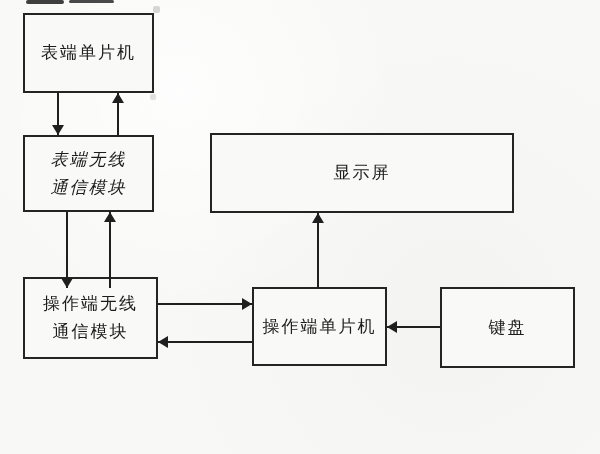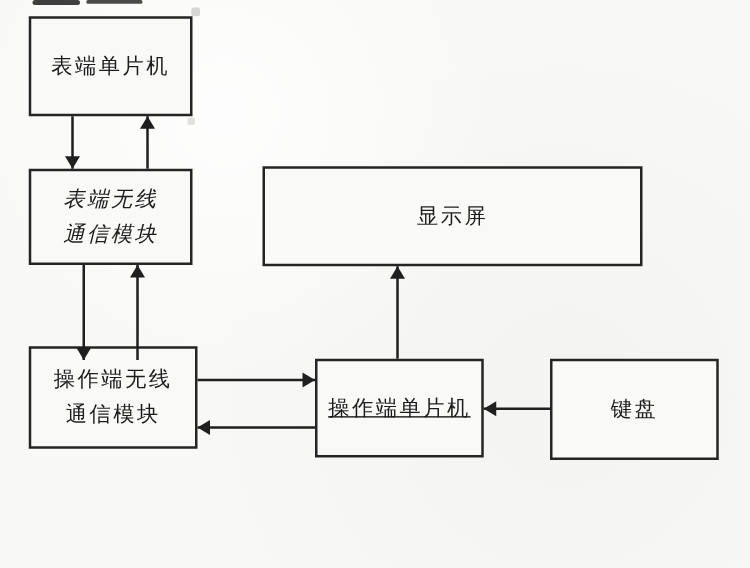--- a/index.html
+++ b/index.html
@@ -73,21 +73,21 @@
     </div>
     <div class="node" style="left: 23px; top: 135px; width: 131px; height: 77px; font-style: italic;">
       <div class="node-label">表端无线<br>通信模块</div>
     </div>
     <div class="node" style="left: 23px; top: 277px; width: 135px; height: 82px;">
       <div class="node-label">操作端无线<br>通信模块</div>
     </div>
     <div class="node" style="left: 210px; top: 133px; width: 304px; height: 80px;">
       <div class="node-label">显示屏</div>
     </div>
-    <div class="node" style="left: 252px; top: 287px; width: 135px; height: 79px; text-decoration: underline;">
+    <div class="node" style="left: 252px; top: 287px; width: 135px; height: 79px;">
       <div class="node-label">操作端单片机</div>
     </div>
     <div class="node" style="left: 440px; top: 287px; width: 135px; height: 81px; text-align: right;">
       <div class="node-label">键盘</div>
     </div>
     <div class="edge-line" style="background: rgb(31, 31, 31); left: 57px; top: 93px; width: 2px; height: 42px;"></div>
     <div class="arrow-head" style="left: 52px; border-left: 6px solid transparent; border-right: 6px solid transparent; top: 125px; border-top: 10px solid rgb(31, 31, 31);"></div>
     <div class="edge-line" style="background: rgb(31, 31, 31); left: 117px; top: 93px; width: 2px; height: 42px;"></div>
     <div class="arrow-head" style="left: 112px; border-left: 6px solid transparent; border-right: 6px solid transparent; top: 93px; border-bottom: 10px solid rgb(31, 31, 31);"></div>
     <div class="edge-line" style="background: rgb(31, 31, 31); left: 66px; top: 212px; width: 2px; height: 76px;"></div>

